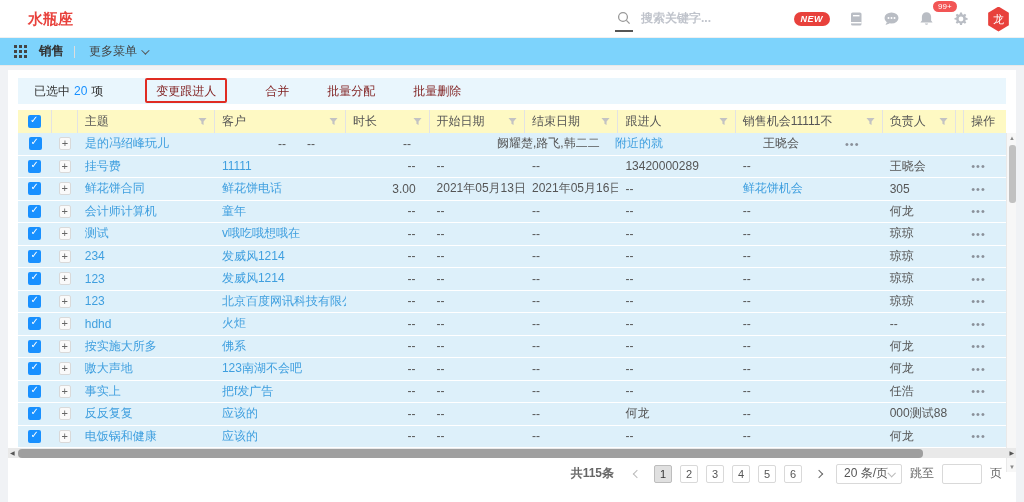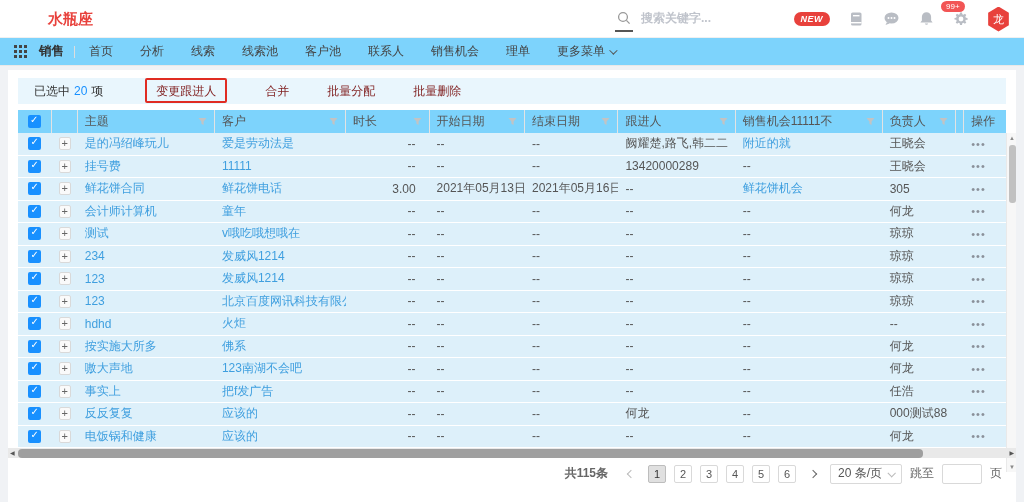--- a/index.html
+++ b/index.html
@@ -1,30 +1,30 @@
 <!DOCTYPE html>
 <html><head>
 <meta charset="utf-8">
 <style>
   * { margin:0; padding:0; box-sizing:border-box; }
   html,body { width:1024px; height:502px; overflow:hidden; }
   body { font-family:"Liberation Sans","DejaVu Sans",sans-serif; font-size:12px; color:#333; background:#f0f2f5; }
 
   
   .top-header { position:relative; height:38px; background:#fff; border-bottom:1px solid #f0f0f0; }
-  .logo { position:absolute; left:28px; top:10px; font-size:15px; font-weight:bold; color:#e8413c;margin-left:20px; }
+  .logo { position:absolute; left:28px; top:10px; font-size:15px; font-weight:bold; color:#e8413c; }
   .search-box { position:absolute; left:615px; top:9px; display:flex; align-items:center; gap:8px; }
   .search-underline { position:absolute; left:615px; top:30px; width:18px; height:2px; background:#555; }
   .search-input { border:none; outline:none; font-size:12px; color:#333; width:130px; background:transparent;font-weight:bold; }
   .search-input::placeholder { color:#c0c4cc; }
   .header-icons { position:absolute; right:14px; top:0; height:38px; display:flex; align-items:center; gap:17px; }
   .new-badge { background:#e8413c; color:#fff; font-size:9px; font-weight:bold; font-style:italic; padding:2px 7px; border-radius:9px; letter-spacing:.5px; }
   .hicon { width:18px; height:18px; display:flex; align-items:center; justify-content:center; cursor:pointer; }
   .bell-wrap { position:relative; }
-  .count-badge { position:absolute; top:-9px; left:24px; background:#f25555; color:#fff; font-size:8px; padding:1px 5px; border-radius:8px; white-space:nowrap; }
+  .count-badge { position:absolute; top:-9px; left:16px; background:#f25555; color:#fff; font-size:8px; padding:1px 5px; border-radius:8px; white-space:nowrap; }
   .avatar { width:23px; height:25px; background:#e8413c; color:#fff; font-size:11px; display:flex; align-items:center; justify-content:center; clip-path:polygon(50% 0,95% 25%,95% 75%,50% 100%,5% 75%,5% 25%); cursor:pointer; }
 
   
   .nav-bar { height:28px; background:#7dd3fc; border-bottom:1px solid #e8e8e8; display:flex; align-items:center; padding-left:14px; }
   .grid-icon { display:grid; grid-template-columns:repeat(3,3px); grid-gap:2px; margin-right:12px; cursor:pointer; }
   .grid-icon i { width:3px; height:3px; background:#444; }
   .nav-app { font-weight:bold; color:#333; font-size:12.5px; margin-right:10px; cursor:pointer; }
   .nav-divider { width:1px; height:12px; background:#ddd; margin-right:14px; }
   .nav-items { display:flex; align-items:center; }
   .nav-item { color:#444; margin-right:27px; cursor:pointer; white-space:nowrap; }
@@ -38,21 +38,21 @@
   
   .action-bar { height:26px; background:#e9f6fd; display:flex; align-items:center; padding-left:16px; margin-bottom:6px; }
   .sel-text { color:#333; }
   .sel-count { color:#1890ff; margin:0 4px; }
   .bar-link { color:#7f1d1d; cursor:pointer; margin-left:38px; white-space:nowrap; }
   .bar-link.boxed { position:relative; margin-left:42px; padding:4px 11px; }
   .red-box { position:absolute; left:0; top:-1px; width:100%; height:100%; border:2px solid #e02c22; border-radius:2px; pointer-events:none; }
 
   
   .table-wrap { position:relative; }
-  .thead { display:flex; height:23px; background:#7dd3fc; align-items:flex-end; }
+  .thead { display:flex; height:23px; background:#fef9c3; align-items:flex-end; }
   .th { display:flex; align-items:center; justify-content:space-between; height:100%; padding:0 7px; border-right:1px solid #e3e3e3; color:#555; overflow:hidden; white-space:nowrap; }
   .th:last-child { border-right:none; }
   .trow { display:flex; height:22.5px; background:#ddf0fa; border-bottom:1px solid #fff; align-items:center; }
   .td { padding:0 7px; overflow:hidden; white-space:nowrap; color:#555; }
   .link { color:#3f9fdf; cursor:pointer; }
   .cb { width:13px; height:13px; background:#1890ff; border-radius:2px; position:relative; cursor:pointer; flex:none; }
   .cb::after { content:"✓"; position:absolute; left:2px; top:-1px; color:#fff; font-size:10px; font-weight:bold; }
   .expander { width:13px; height:13px; background:#fafafa; border:1px solid #d9d9d9; border-radius:2px; color:#666; font-size:11px; line-height:10px; text-align:center; cursor:pointer; }
   .col-check { width:34px; display:flex; justify-content:center; }
   .col-expand { width:26px; display:flex; justify-content:center; }
@@ -83,21 +83,21 @@
 
   
   .pager { height:31px; display:flex; align-items:center; justify-content:flex-end; gap:8px; padding-right:4px; color:#666; }
   .pg-total { margin-right:6px;font-weight:bold; }
   .pg-btn { min-width:18px; height:18px; border:1px solid #d9d9d9; border-radius:2px; background:#fff; display:flex; align-items:center; justify-content:center; font-size:11px; color:#555; cursor:pointer; padding:0 4px; }
   .pg-btn.active { background:#e0e0e0; border-color:#bdbdbd; color:#333; }
   .pg-nav { border:none; background:none; }
   .chev { width:6px; height:6px; border-right:1.5px solid currentColor; border-bottom:1.5px solid currentColor; }
   .chev.left { transform:rotate(135deg); color:#bbb; }
   .chev.right { transform:rotate(-45deg); color:#666; }
-  .pg-size { height:20px; border:1px solid #d9d9d9; border-radius:2px; display:flex; align-items:center; gap:6px; padding:0 7px; cursor:pointer; color:#555; }
+  .pg-size { height:20px; border:1px solid #d9d9d9; border-radius:2px; display:flex; align-items:center; padding:0 7px; cursor:pointer; color:#555; }
   .pg-size .chev-down { transform:rotate(45deg) translateY(-1px); border-color:#bbb; }
   .jump-input { width:40px; height:20px; border:1px solid #d9d9d9; border-radius:2px; outline:none; }
 </style>
 </head>
 <body>
 
 <header class="top-header">
   <div class="logo">水瓶座</div>
 
   <div class="search-box">
@@ -152,30 +152,20 @@
       <i></i>
       <i></i>
       <i></i>
       <i></i>
       <i></i>
       <i></i>
       <i></i>
     </span>
   <span class="nav-app">销售</span>
   <span class="nav-divider"></span>
-  <span class="nav-items">
-      <span class="nav-item">首页</span>
-      <span class="nav-item">分析</span>
-      <span class="nav-item">线索</span>
-      <span class="nav-item">线索池</span>
-      <span class="nav-item">客户池</span>
-      <span class="nav-item">联系人</span>
-      <span class="nav-item">销售机会</span>
-      <span class="nav-item">理单</span>
-    </span>
   <span class="nav-more">
     <span>更多菜单</span>
     <span class="chev-down"></span>
   </span>
 </nav>
 
 <div class="content">
   <div class="panel">
 
     <div class="action-bar">
@@ -250,21 +240,20 @@
         </div>
       <div id="tbody">
           <div class="trow">
             <div class="td col-check">
               <span class="cb"></span>
             </div>
             <div class="td col-expand">
               <span class="expander">+</span>
             </div>
             <div class="td col-topic"><span class="link">是的冯绍峰玩儿</span></div>
-            <div class="td col-cust"><span class="link">爱是劳动法是</span></div>
             <div class="td col-dur">--</div>
             <div class="td col-start">--</div>
             <div class="td col-end">--</div>
             <div class="td col-follow">阙耀楚,路飞,韩二二</div>
             <div class="td col-opp"><span class="link">附近的就</span></div>
             <div class="td col-owner">王晓会</div>
             <div class="td col-clip"></div>
             <div class="td col-op"><span class="op-dots">•••</span></div>
           </div>
           <div class="trow">

